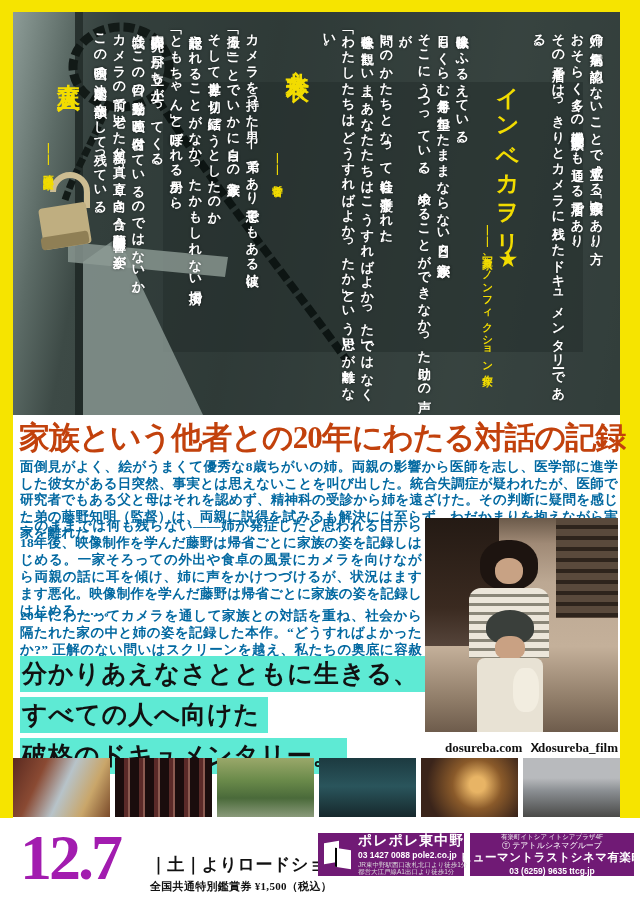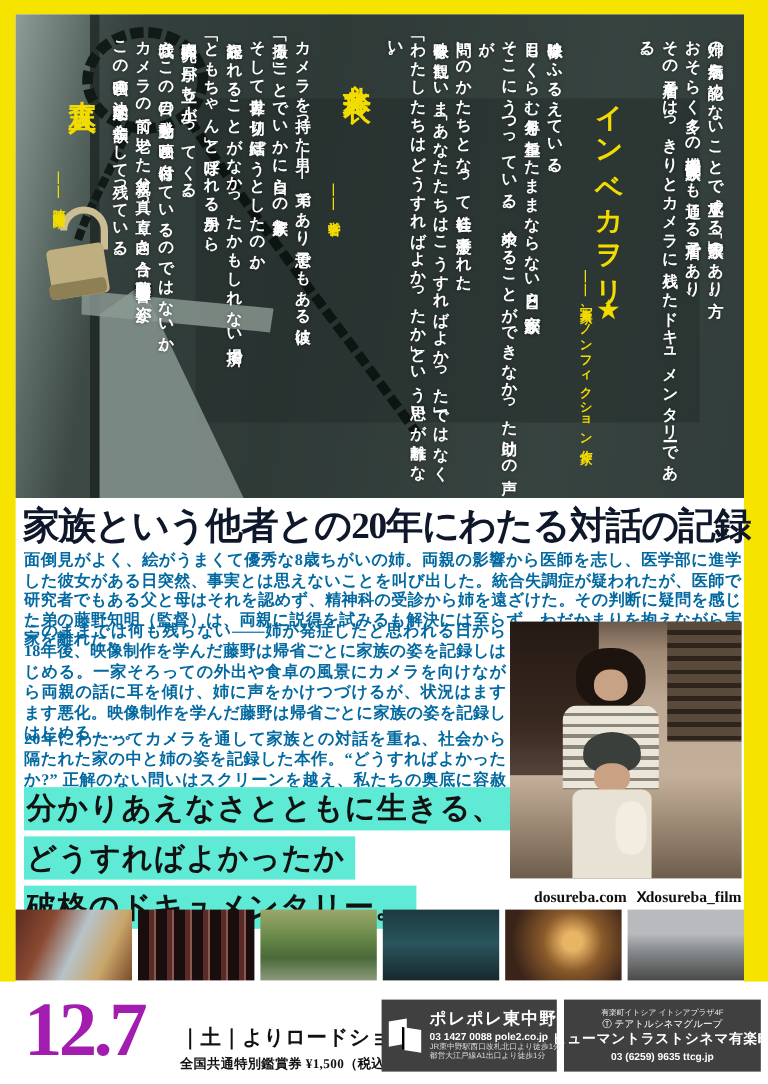--- a/index.html
+++ b/index.html
@@ -19,21 +19,21 @@
   .quote{margin:0 6px;font-family:"Liberation Sans","DejaVu Sans",sans-serif;font-weight:700;
          font-size:13px;line-height:19px;letter-spacing:1px;color:#ffffff;white-space:pre-line;
          text-shadow:0 0 3px rgba(0,0,0,.45);}
   .nameblk{margin:0 9px;color:#f2dc00;font-family:"Liberation Sans","DejaVu Sans",sans-serif;font-weight:700;}
   .name-big{display:block;font-size:23px;letter-spacing:3px;line-height:27px;}
   .name-small{display:block;font-size:10.5px;letter-spacing:1px;line-height:13px;}
   .n1 .name-big{margin-top:46px;} .n1 .name-small{margin-top:200px;}
   .n2 .name-big{margin-top:26px;} .n2 .name-small{margin-top:128px;}
   .n3 .name-big{margin-top:40px;} .n3 .name-small{margin-top:118px;}
   
-  .headline{position:absolute;left:19px;top:417px;width:600px;margin:0;color:#0f172a;
+  .headline{position:absolute;left:19px;top:417px;width:600px;margin:0;color:#c2410c;
             font-size:31px;font-weight:700;letter-spacing:-1px;white-space:nowrap;}
   .para{position:absolute;margin:0;color:#0369a1;font-weight:700;font-size:13.5px;
         line-height:16.5px;text-align:justify;letter-spacing:.2px;}
   .p1{left:20px;top:459px;width:598px;}
   .p2{left:20px;top:517px;width:402px;line-height:17px;}
   .p3{left:20px;top:607px;width:402px;line-height:17px;}
   .catch{position:absolute;left:20px;top:656px;}
   .catch div{margin-bottom:5px;}
   .catch span{display:inline-block;background:#5eead4;color:#111;font-weight:700;
               font-size:25px;letter-spacing:1px;padding:1px 8px 2px 2px;}
@@ -62,21 +62,21 @@
   .sp2{background:repeating-linear-gradient(90deg,#1a0d0d 0 9px,#5a2a28 9px 13px,#8a5a50 13px 15px);}
   .sp3{background:linear-gradient(180deg,#9aa86a 0%,#6a8a4a 38%,#4a6a3a 68%,#8a9a7a 100%);}
   .sp4{background:linear-gradient(180deg,#1c3a40 0%,#2a555c 48%,#16282c 100%);}
   .sp5{background:radial-gradient(circle at 58% 45%,#e8b465 0 12%,#8a5a2a 38%,#3a241a 78%);}
   .sp6{background:linear-gradient(180deg,#b8babd 0 34%,#8a8e92 56%,#4a4a48 100%);}
   
   .date{position:absolute;left:20px;top:826px;font-size:64px;line-height:1;font-weight:700;letter-spacing:-3px;color:#a21caf;}
   .datenote{position:absolute;left:150px;top:853px;color:#111;}
   .roadshow{font-family:"Liberation Sans","DejaVu Sans",sans-serif;font-weight:900;font-size:17px;letter-spacing:.5px;}
   .ticket{font-weight:700;font-size:11px;margin-top:3px;letter-spacing:.3px;}
-  .tbox{position:absolute;background:#404040;color:#fff;top:833px;height:60px;box-sizing:border-box;}
+  .tbox{position:absolute;background:#701a75;color:#fff;top:833px;height:43px;box-sizing:border-box;}
   .t1{left:318px;width:146px;display:flex;align-items:center;padding:4px 6px;gap:6px;}
   .pole-logo{position:relative;width:28px;height:30px;flex:0 0 28px;}
   .pole-logo .pl1{position:absolute;left:0;top:2px;width:15px;height:21px;background:#fff;transform:skewY(-10deg);}
   .pole-logo .pl2{position:absolute;left:11px;top:9px;width:14px;height:19px;background:#fff;border-left:2px solid #000;transform:skewY(9deg);}
   .t1col{display:flex;flex-direction:column;line-height:1.15;}
   .t1name{font-size:14px;font-weight:700;letter-spacing:1px;white-space:nowrap;}
   .t1tel{font-family:"Liberation Sans","DejaVu Sans",sans-serif;font-weight:700;font-size:8.5px;margin-top:2px;white-space:nowrap;}
   .t1a{font-family:"Liberation Sans","DejaVu Sans",sans-serif;font-size:6.5px;color:#ddd;white-space:nowrap;}
   .t2{left:470px;width:164px;display:flex;flex-direction:column;align-items:center;justify-content:center;
       text-align:center;line-height:1.2;padding:3px 20px;font-family:"Liberation Sans","DejaVu Sans",sans-serif;}
@@ -143,21 +143,21 @@
     </div>
   </section>
 
   <h1 class="headline">家族という他者との20年にわたる対話の記録</h1>
   <p class="para p1">面倒見がよく、絵がうまくて優秀な8歳ちがいの姉。両親の影響から医師を志し、医学部に進学した彼女がある日突然、事実とは思えないことを叫び出した。統合失調症が疑われたが、医師で研究者でもある父と母はそれを認めず、精神科の受診から姉を遠ざけた。その判断に疑問を感じた弟の藤野知明（監督）は、両親に説得を試みるも解決には至らず、わだかまりを抱えながら実家を離れた。</p>
   <p class="para p2">このままでは何も残らない――姉が発症したと思われる日から18年後、映像制作を学んだ藤野は帰省ごとに家族の姿を記録しはじめる。一家そろっての外出や食卓の風景にカメラを向けながら両親の話に耳を傾け、姉に声をかけつづけるが、状況はますます悪化。映像制作を学んだ藤野は帰省ごとに家族の姿を記録しはじめる……。</p>
   <p class="para p3">20年にわたってカメラを通して家族との対話を重ね、社会から隔たれた家の中と姉の姿を記録した本作。“どうすればよかったか?” 正解のない問いはスクリーンを越え、私たちの奥底に容赦なく響きつづける。</p>
 
   <div class="catch">
     <div><span>分かりあえなさとともに生きる、</span></div>
-    <div><span>どうすればよかったか</span></div>
+    <div><span>すべての人へ向けた</span></div>
     <div><span>破格のドキュメンタリー。</span></div>
   </div>
 
   <div class="photo-main">
     <div class="pm-doorway"></div>
     <div class="pm-shutter"></div>
     <div class="pm-girl-hair"></div>
     <div class="pm-girl-face"></div>
     <div class="pm-girl-shirt"></div>
     <div class="pm-boy-helmet"></div>

